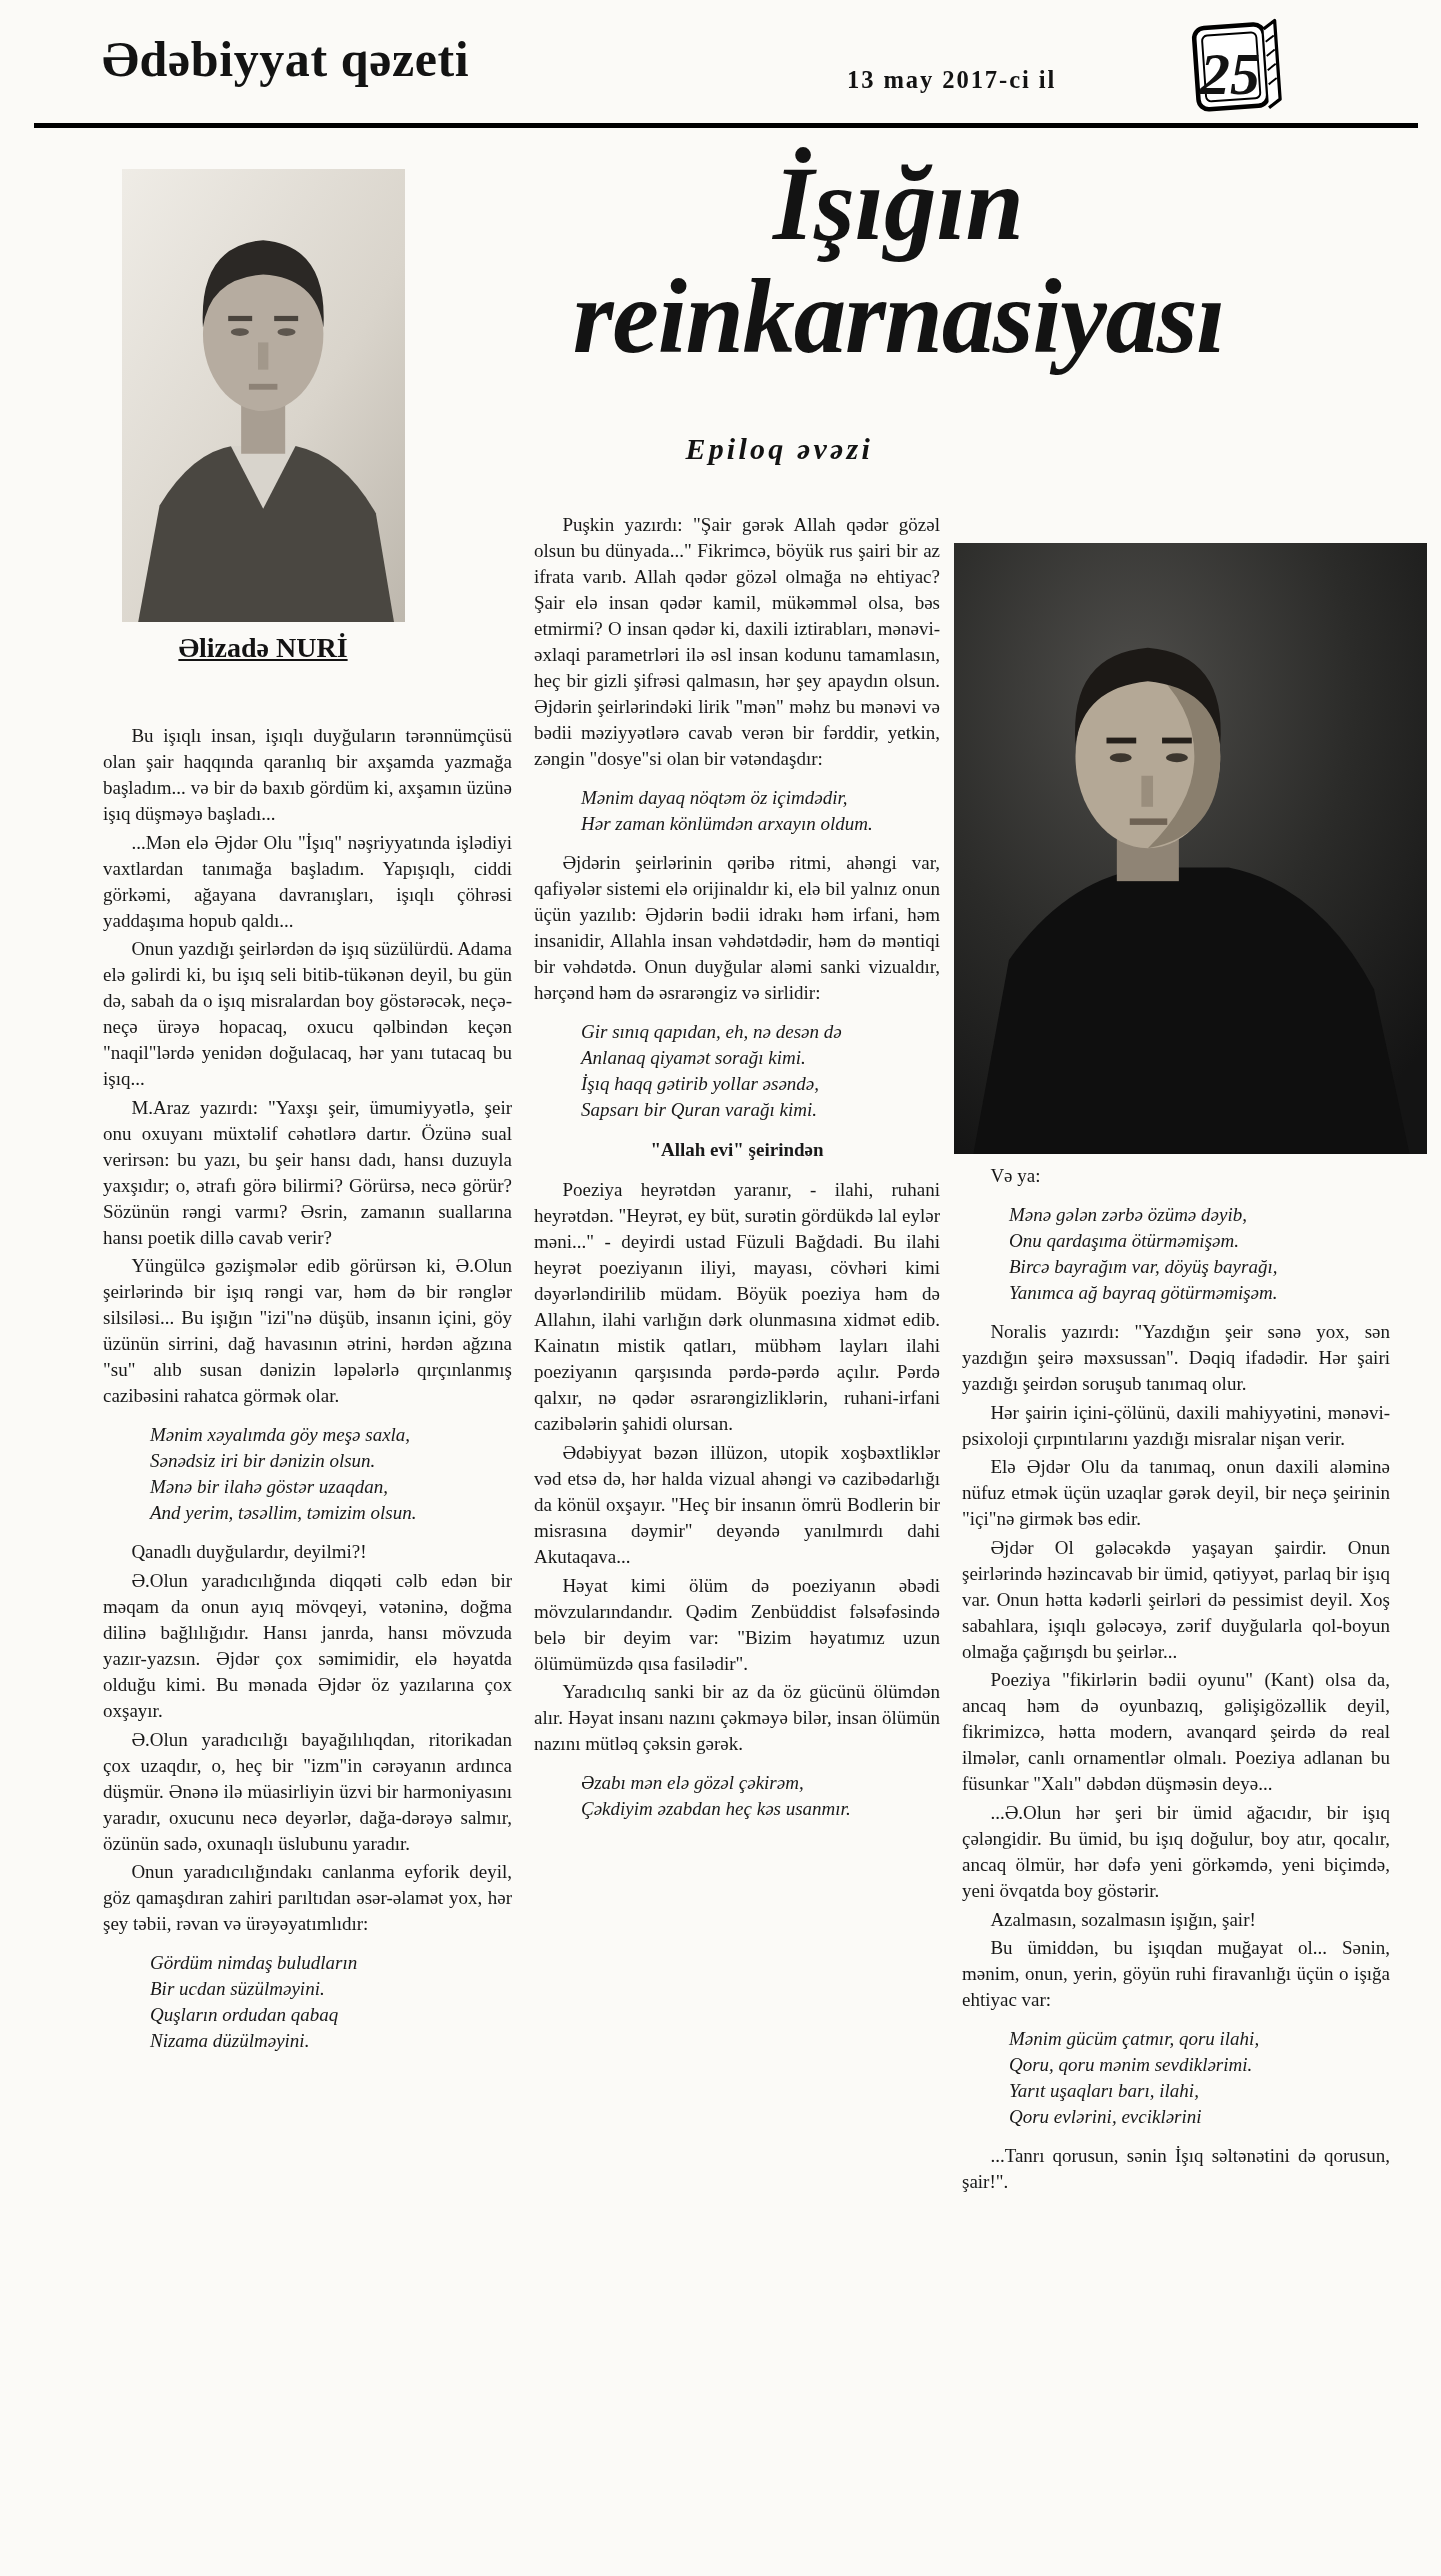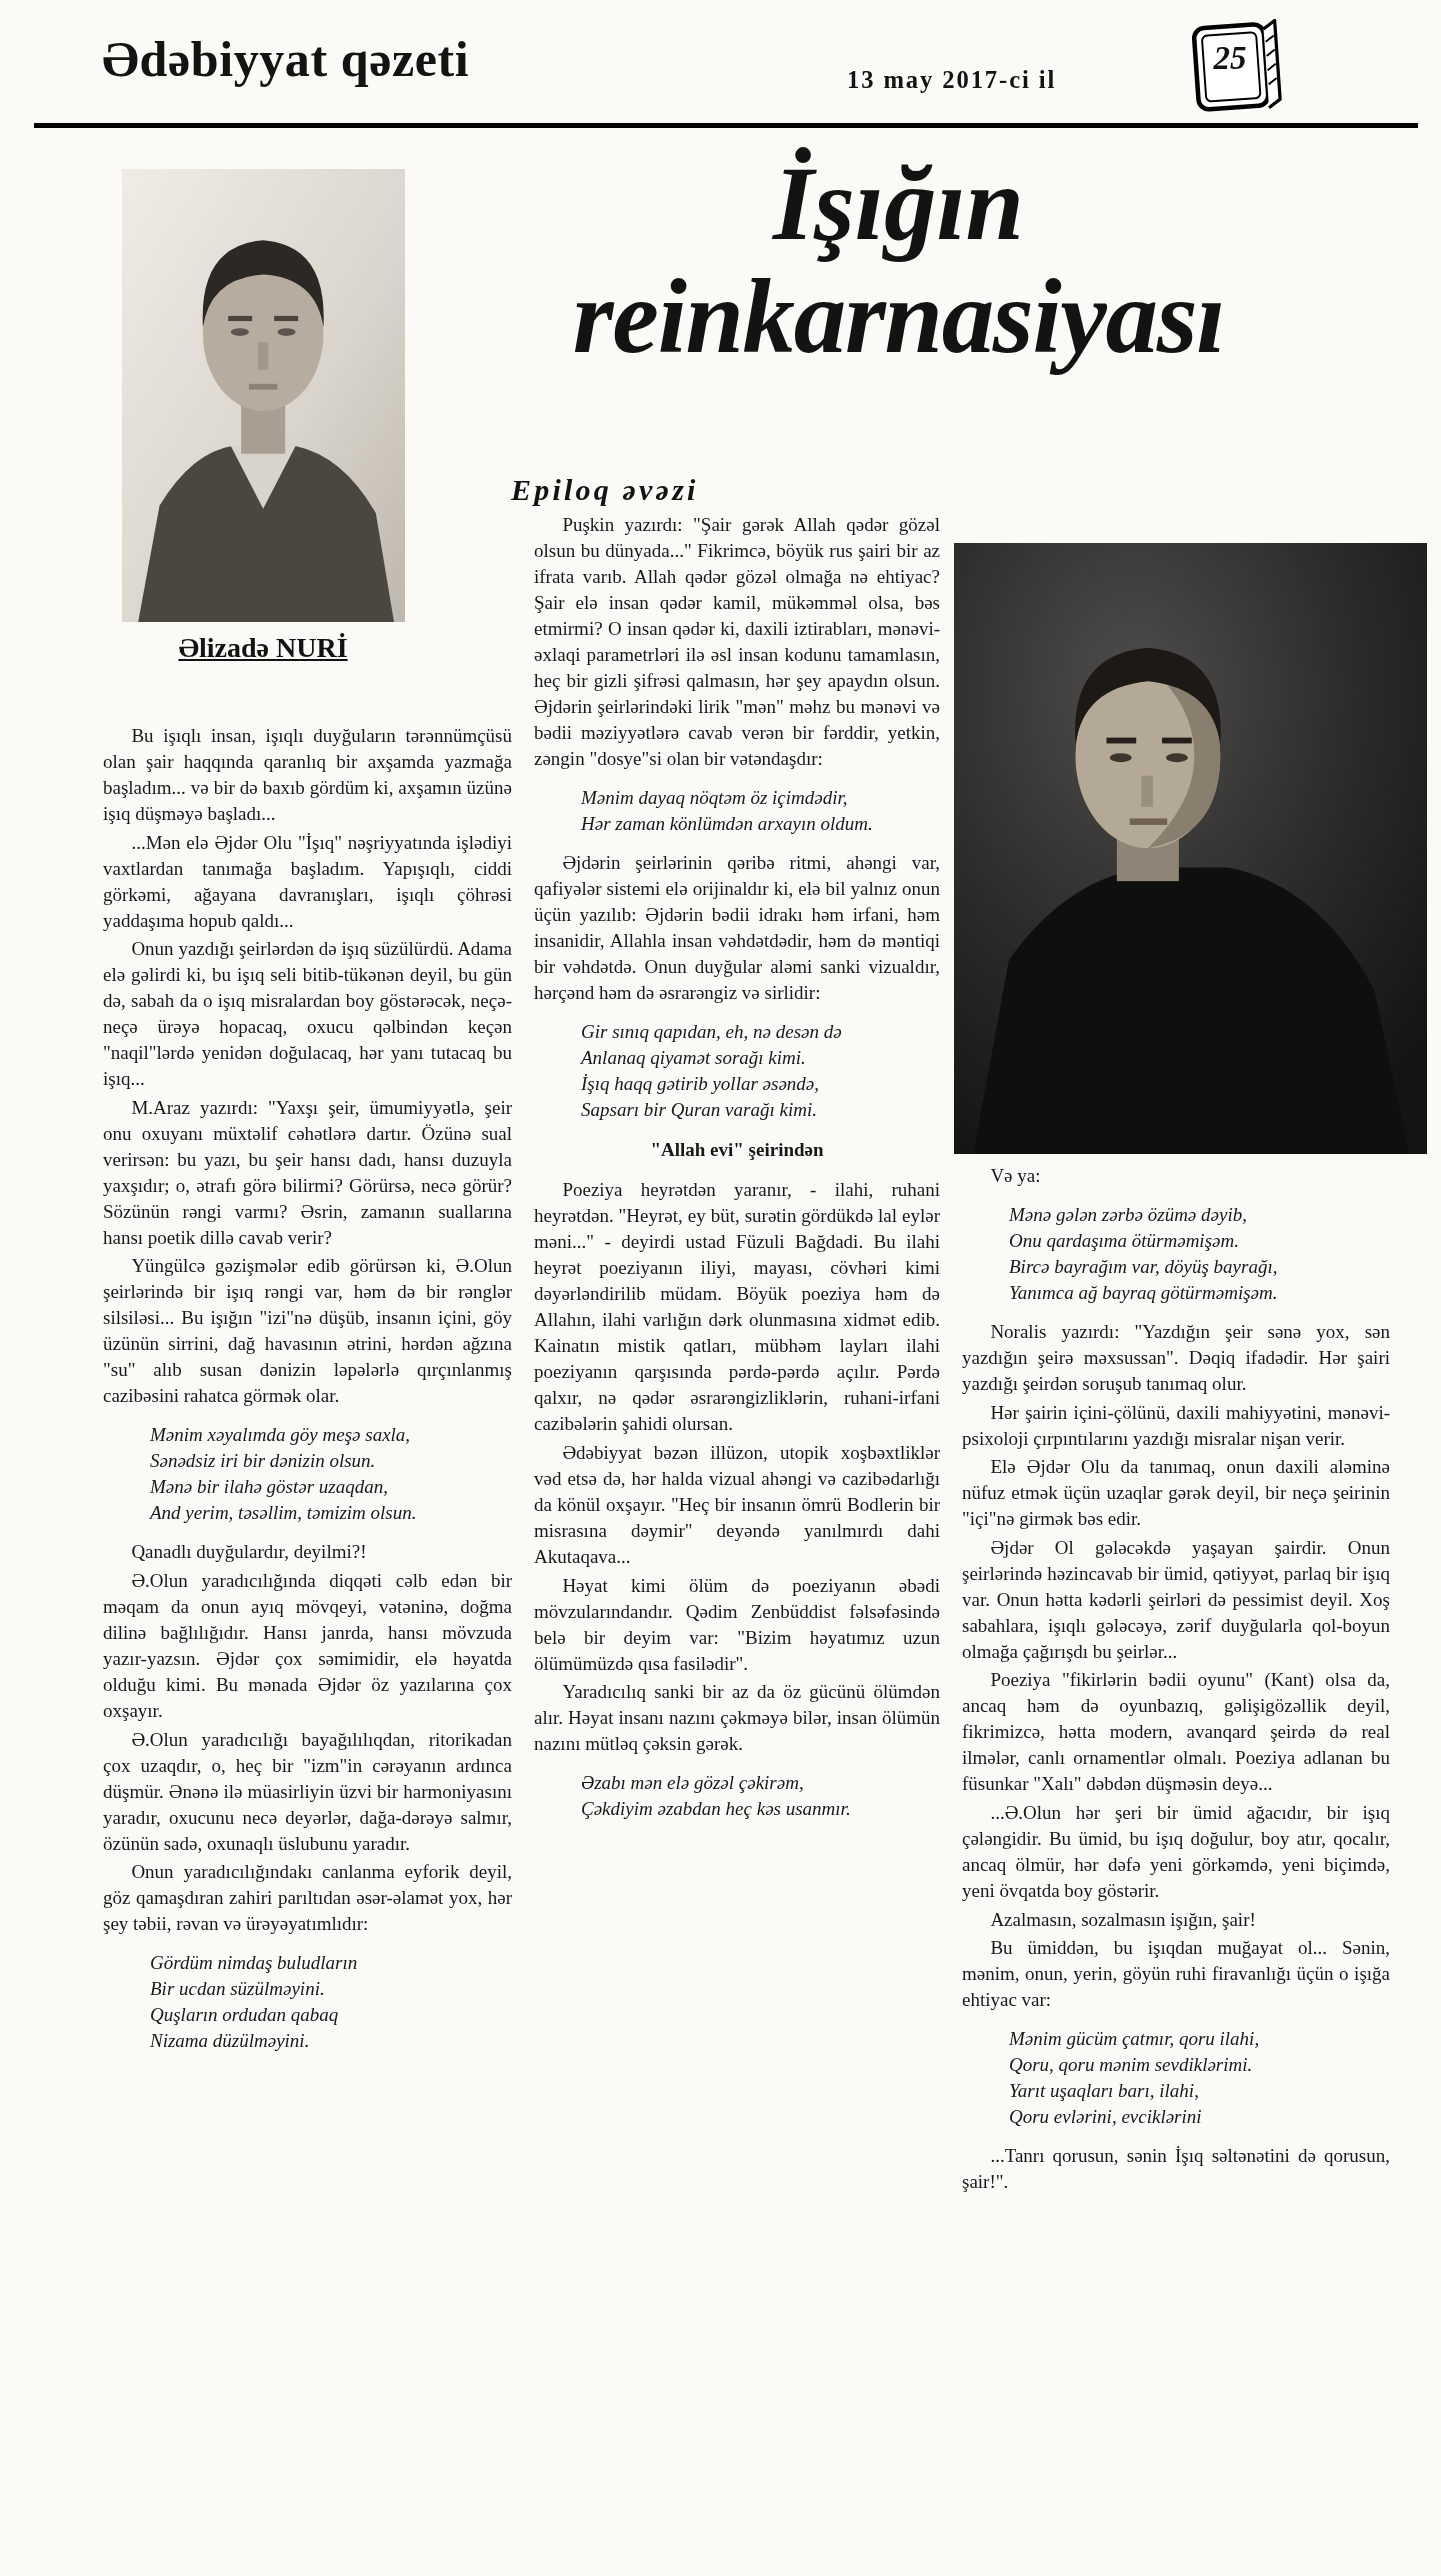--- a/index.html
+++ b/index.html
@@ -21,21 +21,21 @@
   .issue-date{
     position:absolute;left:847px;top:66px;
     font-size:24.6px;font-weight:bold;letter-spacing:1.9px;
   }
   .pagenum-book{
     position:absolute;left:1191px;top:18px;width:92px;height:97px;
   }
   .pagenum-book svg{position:absolute;left:0;top:0;width:92px;height:97px;}
   .pagenum{
     position:absolute;left:0;top:22px;width:78px;text-align:center;
-    font-size:33px;font-weight:bold;font-style:italic;
+    font-size:60px;font-weight:bold;font-style:italic;
   }
   .header-rule{
     position:absolute;left:34px;right:34px;top:123px;height:5.2px;background:#000;
   }
   
   .photo{position:absolute;box-shadow:0 0 0 0.6px #9a978f inset;}
   .photo svg{display:block;width:100%;height:100%;}
   .photo-left{left:122px;top:169px;width:283px;height:453px;}
   .photo-right{left:954px;top:543px;width:473px;height:611px;}
   .author-name{
@@ -46,23 +46,22 @@
   
   .article-title{
     position:absolute;left:446px;top:147px;width:905px;
     text-align:center;font-weight:bold;font-style:italic;
     font-family:"Liberation Serif", serif;line-height:1.08;
   }
   .article-title .t1{font-size:105px;text-align:center;}
   .article-title .t2{font-size:105px;letter-spacing:-1.3px;}
   .article-subtitle{
     position:absolute;left:511px;top:432px;width:362px;
-    text-align:left;font-size:30px;font-weight:bold;font-style:italic;
+    text-align:right;font-size:30px;font-weight:bold;font-style:italic;
     letter-spacing:3.2px;
-    margin-top:41px;
   }
   
   .col{
     position:absolute;
     font-size:19px;line-height:26px;
     text-align:justify;
     color:#181818;
   }
   .col1{left:103px;top:723px;width:409px;}
   .col2{left:534px;top:512px;width:406px;}

